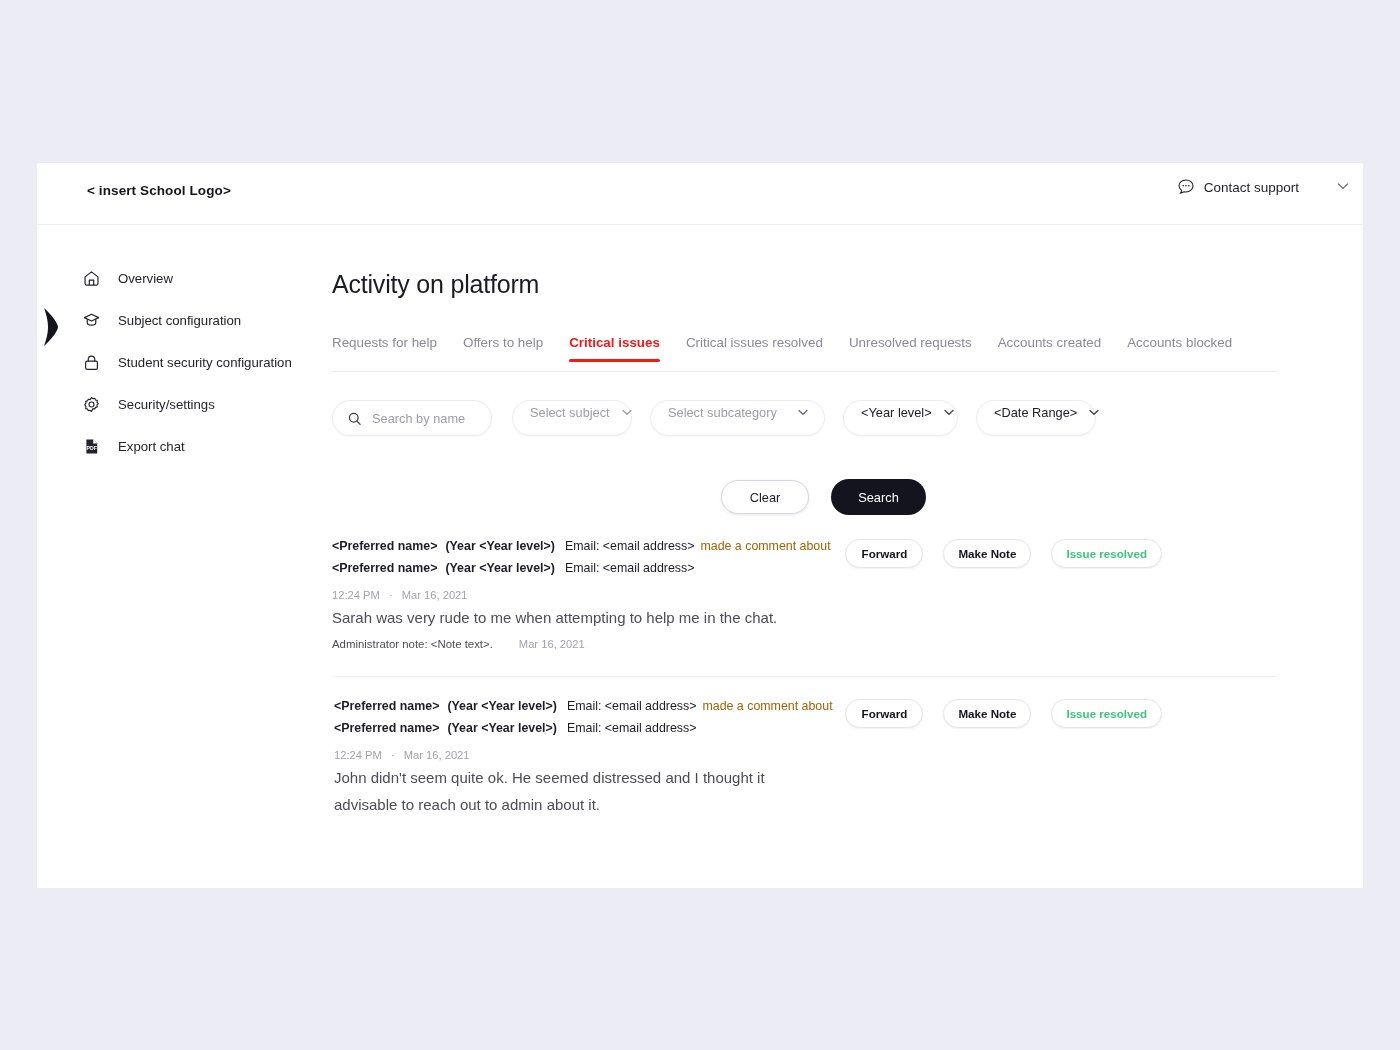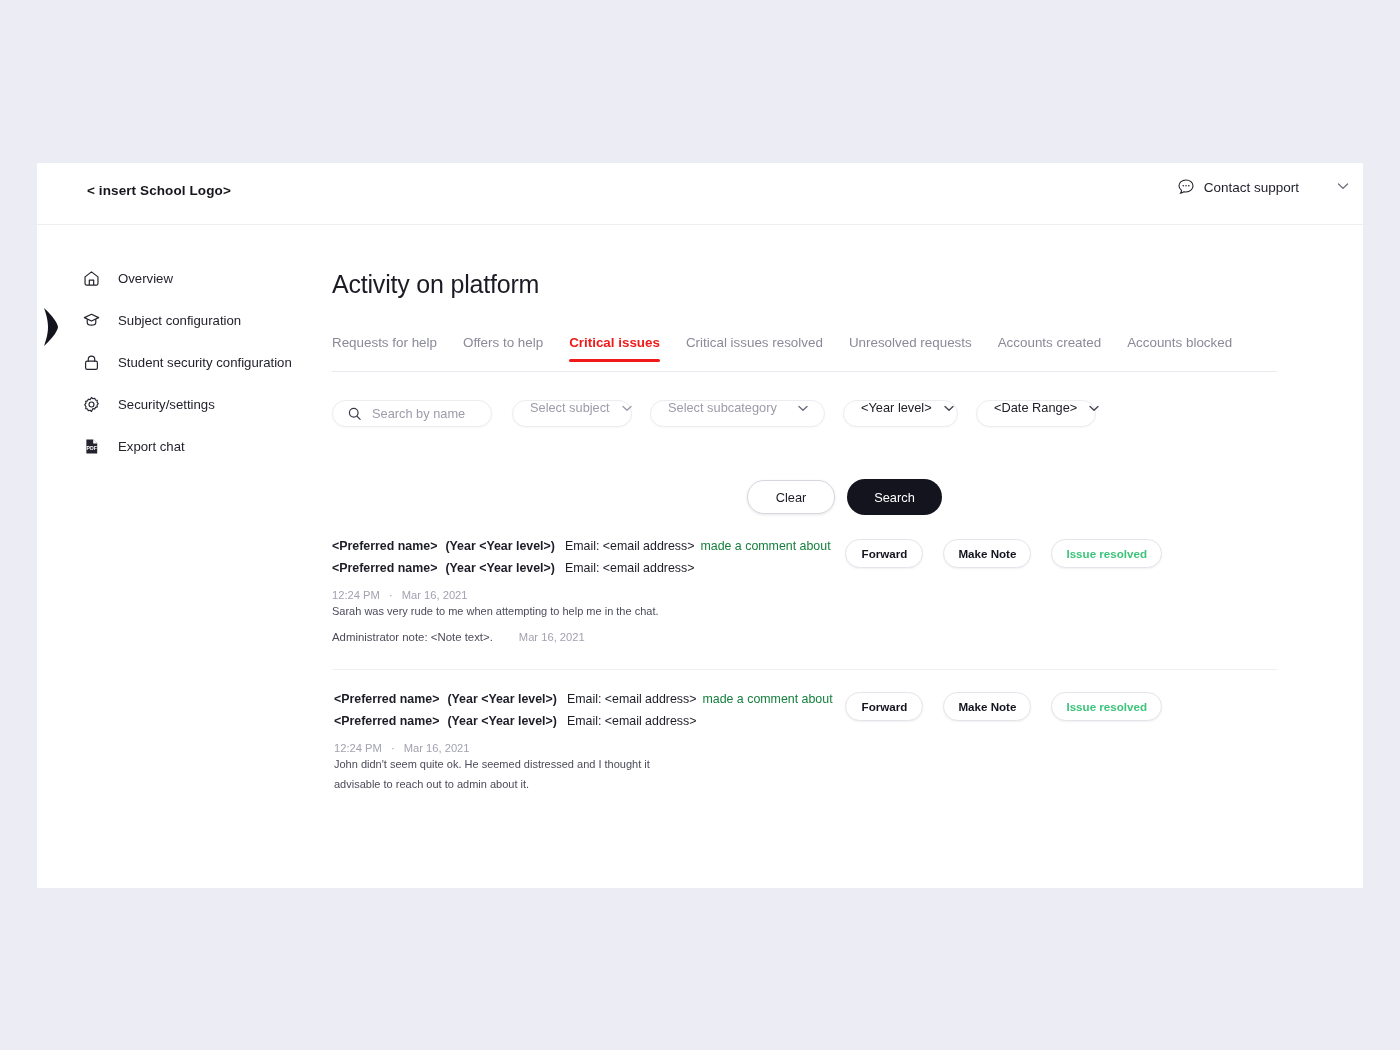--- a/index.html
+++ b/index.html
@@ -97,21 +97,21 @@
     left: 0; right: 0; bottom: -1px; height: 3px;
     background: #F01A1A; border-radius: 2px;
   }
 
   
   .filters {
     position: absolute; left: 0; top: 175px;
     display: flex; align-items: center; gap: 0;
   }
   .pill {
-    height: 27px; border: 1px solid #ECECF1; border-radius: 20px;
+    height: 36px; border: 1px solid #ECECF1; border-radius: 20px;
     background: #fff; display: flex; align-items: center;
     font-size: 12.8px; cursor: pointer;
     box-shadow: 0 1px 2px rgba(20,20,40,.035);
   }
   .pill.search { width: 160px; padding: 0 14px; gap: 10px; margin-right: 20px; }
   .pill.search .srch-ico { width: 15px; height: 15px; flex:none; display:block; }
   .pill.search input {
     border: none; outline: none; width: 100%;
     font-family: "Liberation Sans", sans-serif; font-size: 12.8px;
     color: #2A2A35; background: transparent;
@@ -121,22 +121,22 @@
   .pill.sel .txt { color: #9C9CAA; white-space: nowrap; }
   .pill.sel.dark .txt { color: #20202B; }
   .pill.sel .chv { width: 14px; height: 14px; flex:none; display:block; }
   #f-subject { width: 120px; }
   #f-subcat  { width: 175px; }
   #f-year    { width: 115px; }
   #f-date    { width: 120px; margin-right: 0; }
 
   
   .actionrow {
-    position: absolute; left: 415px; top: 254px;
-    display: flex; align-items: center; gap: 12px;
+    position: absolute; left: 389px; top: 254px;
+    display: flex; align-items: center; gap: 22px;
   }
   .btn-clear {
     width: 88px; height: 34px; border-radius: 20px;
     background: #fff; border: 1px solid #D6D6DE;
     font-size: 12.8px; color: #1B1B26; cursor: pointer;
     font-family: "Liberation Sans", sans-serif;
     box-shadow: 0 1px 3px rgba(20,20,40,.10);
   }
   .btn-search {
     width: 95px; height: 36px; border-radius: 20px;
@@ -149,26 +149,26 @@
   .results { position: absolute; left: 0; top: 310px; width: 945px; }
   .result {
     position: relative;
     padding-bottom: 26px;
   }
   .result.divided { border-bottom: 1px solid #EFEFF4; margin-bottom: 18px; }
   .rhead { font-size: 12.4px; line-height: 22px; color: #1D1D28; }
   .rhead .nm { font-weight: 700; }
   .rhead .yr { font-weight: 700; margin-left: 8px; }
   .rhead .em { margin-left: 10px; }
-  .rhead .muted { color: #15803d; margin-left: 6px; }
+  .rhead .muted { color: #a16207; margin-left: 6px; }
   .rmeta {
     font-size: 11.2px; color: #A2A2B0; margin-top: 10px;
   }
   .rmeta .sep { margin: 0 9px; }
-  .rbody { font-size: 11px; color: #4C4C5A; margin-top: 0; line-height: 20px; }
+  .rbody { font-size: 15px; color: #4C4C5A; margin-top: 7px; line-height: 20px; }
   .rnote { font-size: 11.4px; color: #4C4C5A; margin-top: 10px; }
   .rnote .ndate { color: #A2A2B0; margin-left: 26px; font-size: 11.2px; }
 
   .rbtns { position: absolute; right: 115px; top: 4px; display: flex; gap: 20px; }
   .rbtn {
     height: 29px; min-width: 78px; padding: 0 14px;
     border-radius: 16px; background: #fff;
     border: 1px solid #E4E4EB;
     font-size: 11.6px; font-weight: 700; color: #14141F;
     cursor: pointer; font-family: "Liberation Sans", sans-serif;

